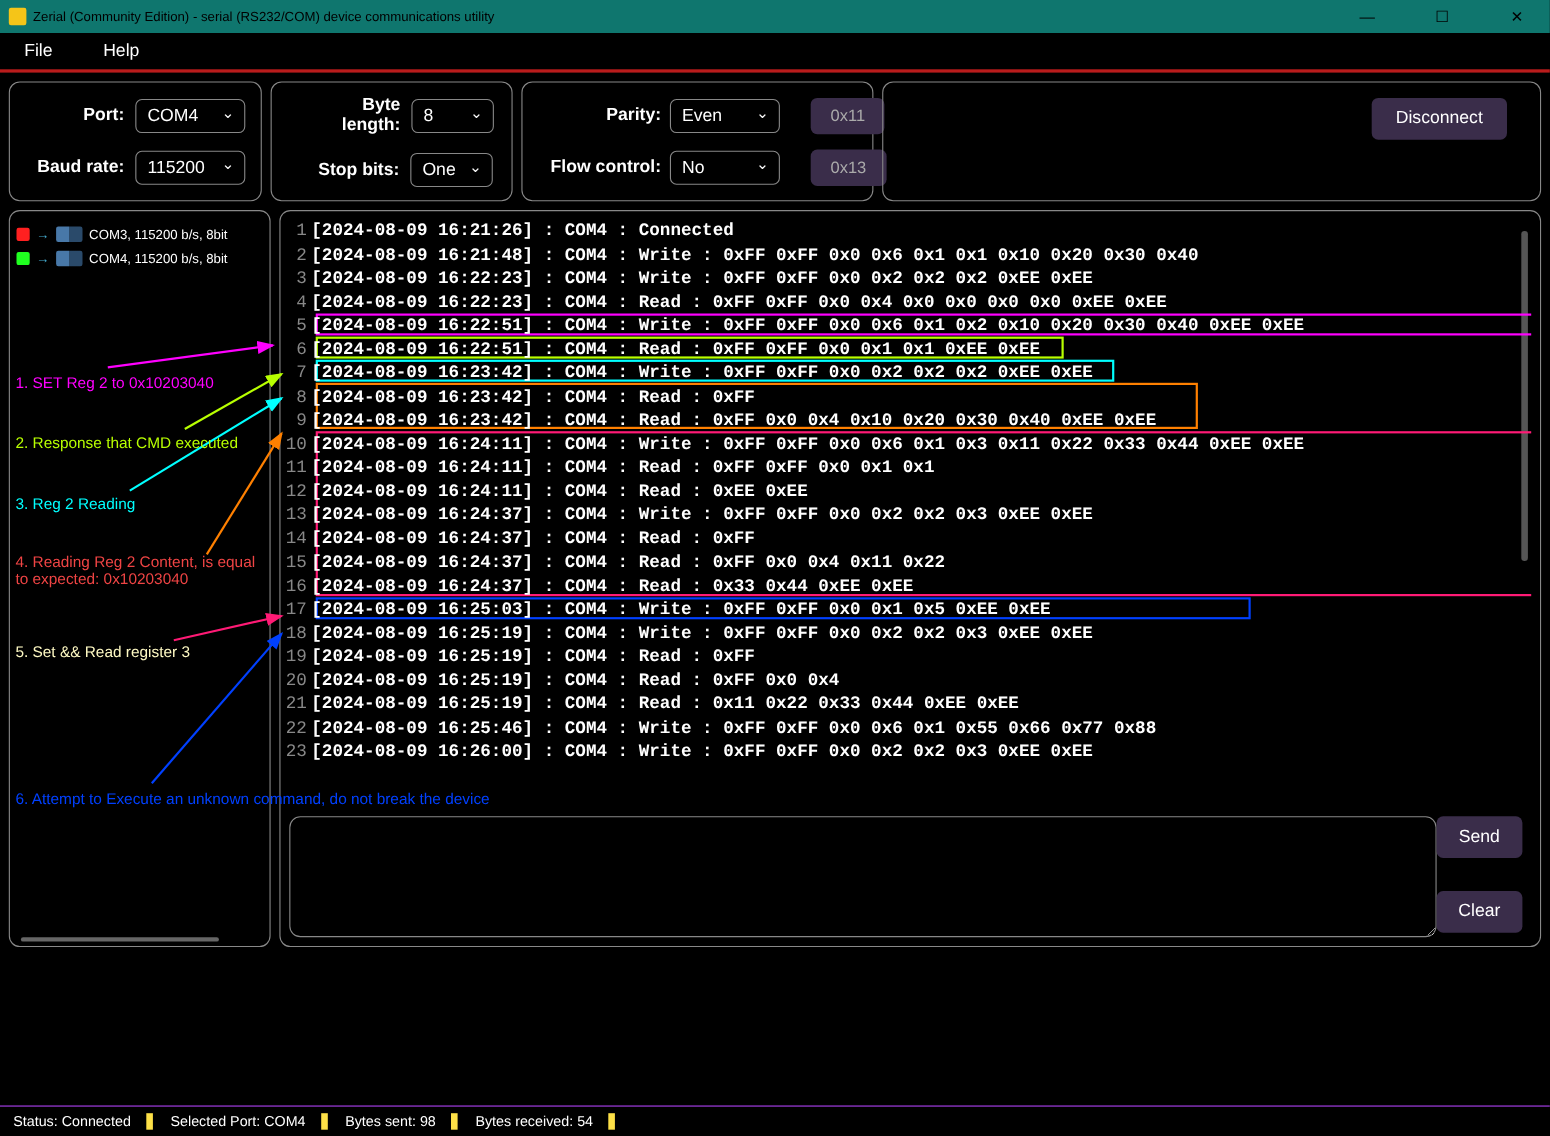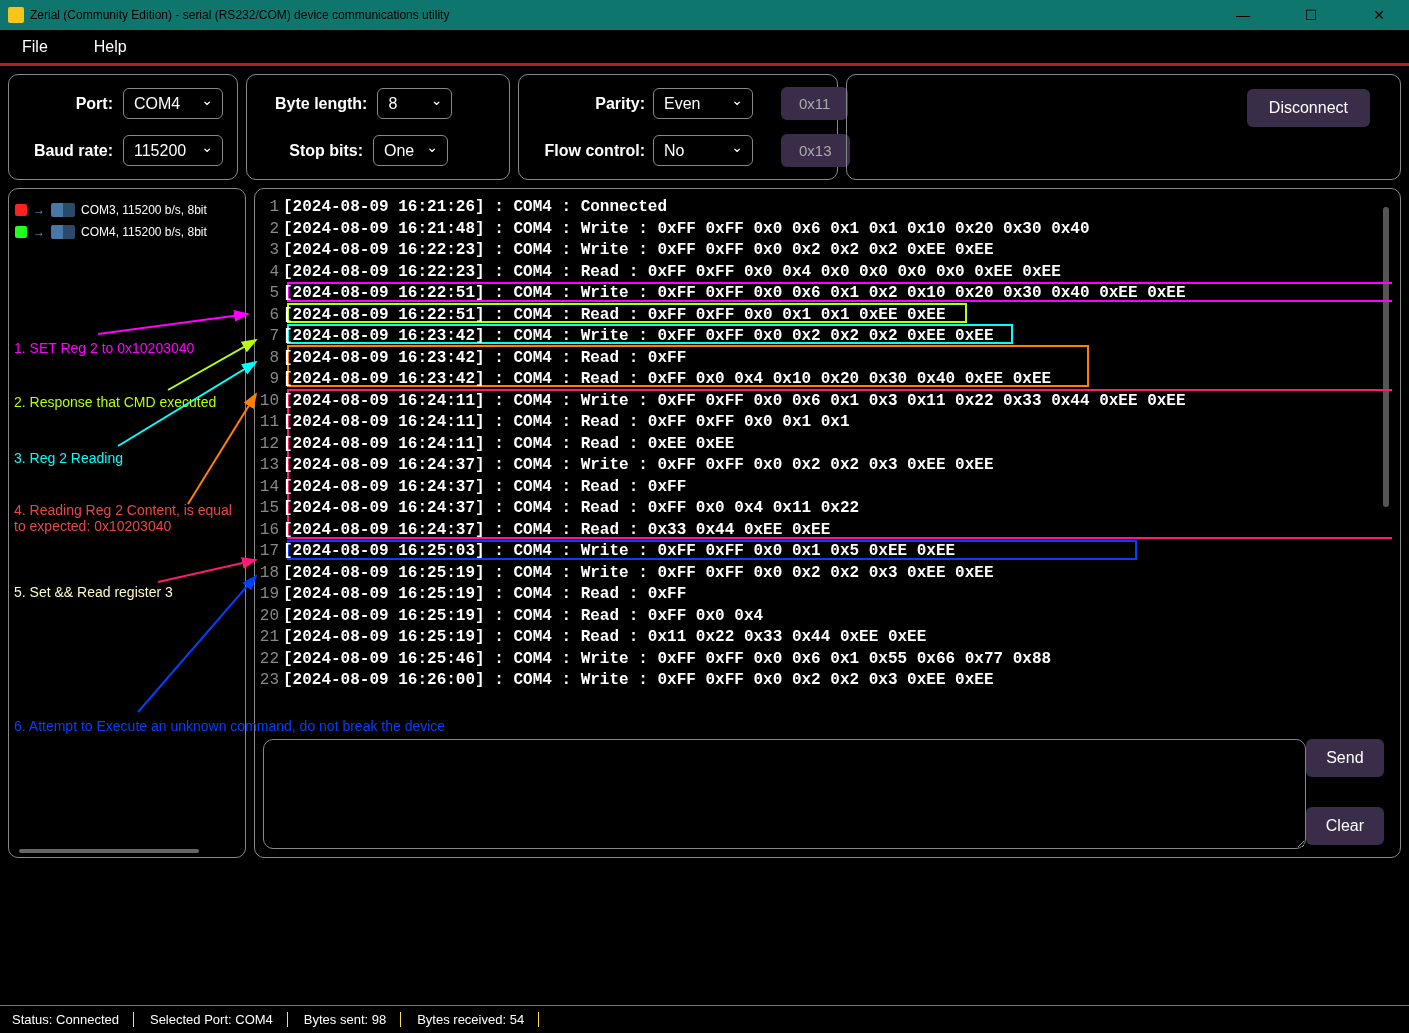--- a/index.html
+++ b/index.html
@@ -14,21 +14,21 @@
 .config-row { display: flex; gap: 8px; padding: 8px 8px 0 8px; }
 .config-box { border: 1px solid #888; border-radius: 10px; padding: 12px 16px; display: flex; flex-direction: column; gap: 16px; justify-content: center; }
 .config-pair { display: flex; align-items: center; gap: 10px; }
 .config-label { font-weight: bold; font-size: 16px; text-align: right; min-width: 88px; }
 .config-select { background: #000; border: 1px solid #888; border-radius: 6px; color: #fff; padding: 6px 28px 6px 10px; font-size: 16px; min-width: 100px; appearance: none; position: relative; cursor: pointer; }
 .select-wrap { position: relative; }
 .select-wrap::after { content: "⌄"; position: absolute; right: 10px; top: 4px; color: #fff; pointer-events: none; font-size: 14px; }
 .hex-btn { background: #3a2d4a; border: none; border-radius: 6px; color: #aaa; padding: 8px 18px; font-size: 15px; margin-left: 28px; cursor: pointer; }
 .disconnect-btn { background: #3a2d4a; border: none; border-radius: 6px; color: #fff; padding: 10px 22px; font-size: 16px; cursor: pointer; font-weight: 500; }
 .box-port { width: 230px; }
-.box-byte { width: 264px; padding-left: 28px; }
+.box-byte { width: 220px; padding-left: 28px; }
 .box-parity { width: 320px; display: flex; gap: 14px; }
 .parity-row { display: flex; align-items: center; }
 .box-disc { flex: 1; align-items: flex-end; padding-right: 30px; padding-top: 14px; justify-content: flex-start; }
 .main-area { display: flex; gap: 8px; padding: 8px; height: 686px; }
 .sidebar { width: 238px; border: 1px solid #888; border-radius: 10px; padding: 10px 4px; position: relative; overflow: hidden; }
 .port-item { display: flex; align-items: center; gap: 6px; padding: 4px 2px; font-size: 12px; white-space: nowrap; }
 .led { width: 12px; height: 12px; border-radius: 2px; }
 .led-red { background: #ff2020; }
 .led-green { background: #20ff20; }
 .port-icon { width: 24px; height: 14px; background: linear-gradient(90deg, #4878a8 50%, #2a4a6a 50%); border-radius: 2px; }
@@ -37,21 +37,21 @@
 .log-lines { font-family: "Consolas", "Courier New", monospace; font-size: 16px; line-height: 21.5px; flex: 1; overflow: hidden; position: relative; }
 .log-line { display: flex; white-space: pre; position: relative; }
 .line-num { width: 28px; text-align: right; color: #888; padding-right: 4px; user-select: none; }
 .line-txt { color: #fff; font-weight: bold; position: relative; z-index: 2; }
 .hl-box { position: absolute; border: 2px solid; z-index: 1; }
 .input-area { display: flex; gap: 0; margin-top: 8px; align-items: flex-start; padding: 0 8px; }
 .text-input { flex: 1; height: 110px; background: #000; border: 1px solid #888; border-radius: 10px; color: #fff; padding: 8px; font-family: "Consolas", monospace; }
 .btn-col { display: flex; flex-direction: column; gap: 30px; }
 .action-btn { background: #3a2d4a; border: none; border-radius: 6px; color: #fff; padding: 10px 20px; font-size: 16px; cursor: pointer; }
 .statusbar { position: absolute; bottom: 0; left: 0; right: 0; height: 28px; background: #000; border-top: 1px solid #b042f5; display: flex; align-items: center; padding: 0 12px; gap: 16px; font-size: 13px; }
-.status-item { padding-right: 14px; border-right: 1px solid #fde047; }
+.status-item { padding-right: 14px; border-right: 6px solid #fde047; }
 .annotations { position: absolute; top: 212px; left: 8px; width: 1240px; height: 680px; pointer-events: none; }
 .annot { position: absolute; font-size: 14px; font-weight: 500; }
 .arrow-svg { position: absolute; overflow: visible; }
 .vscroll { position: absolute; right: 3px; top: 10px; width: 6px; height: 300px; background: #555; border-radius: 3px; }
 </style>
 </head>
 <body>
 
 <div class="titlebar">
   <span class="titlebar-icon"></span>

